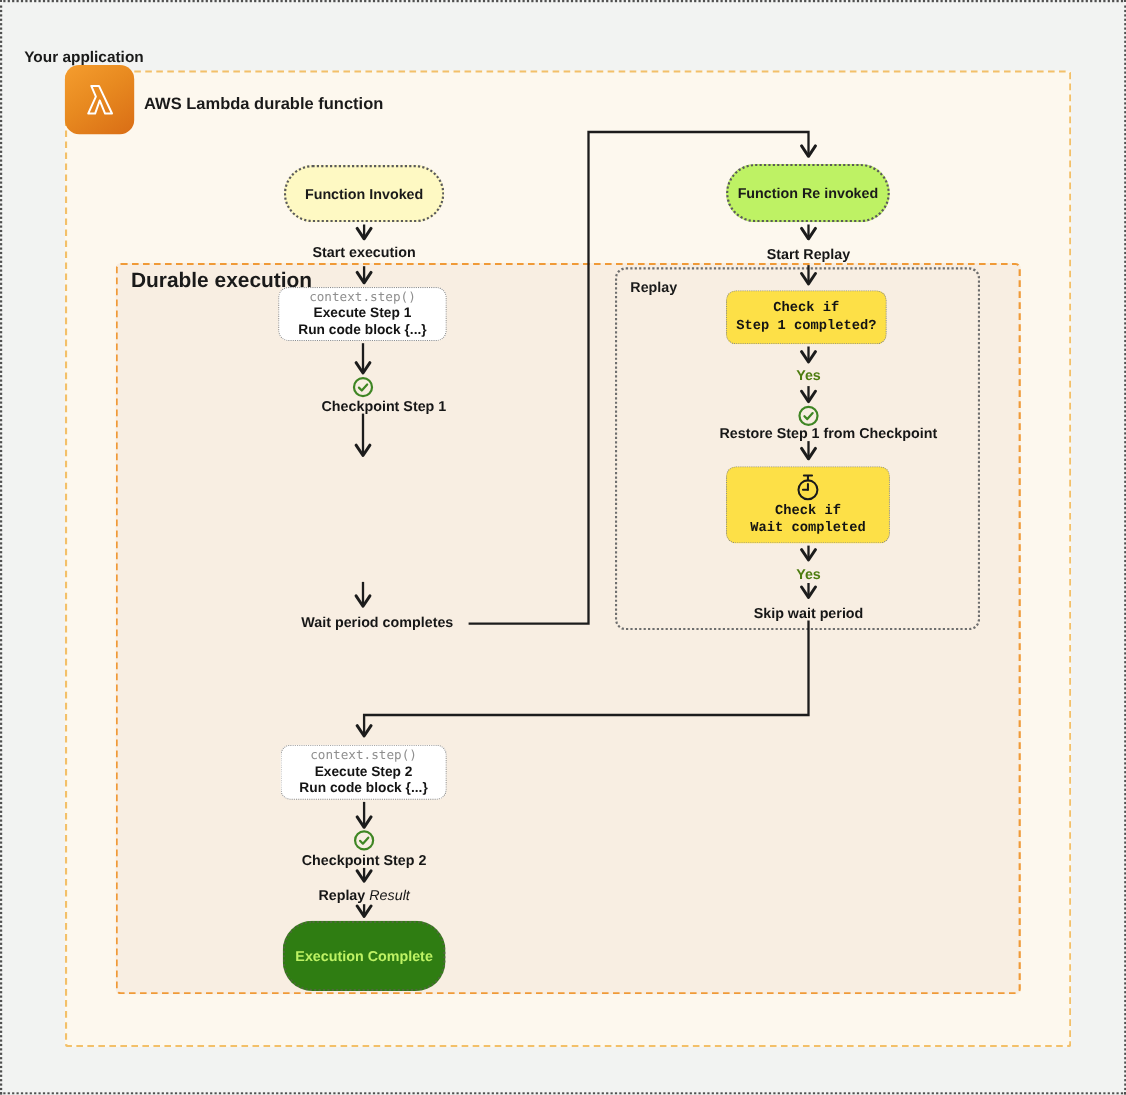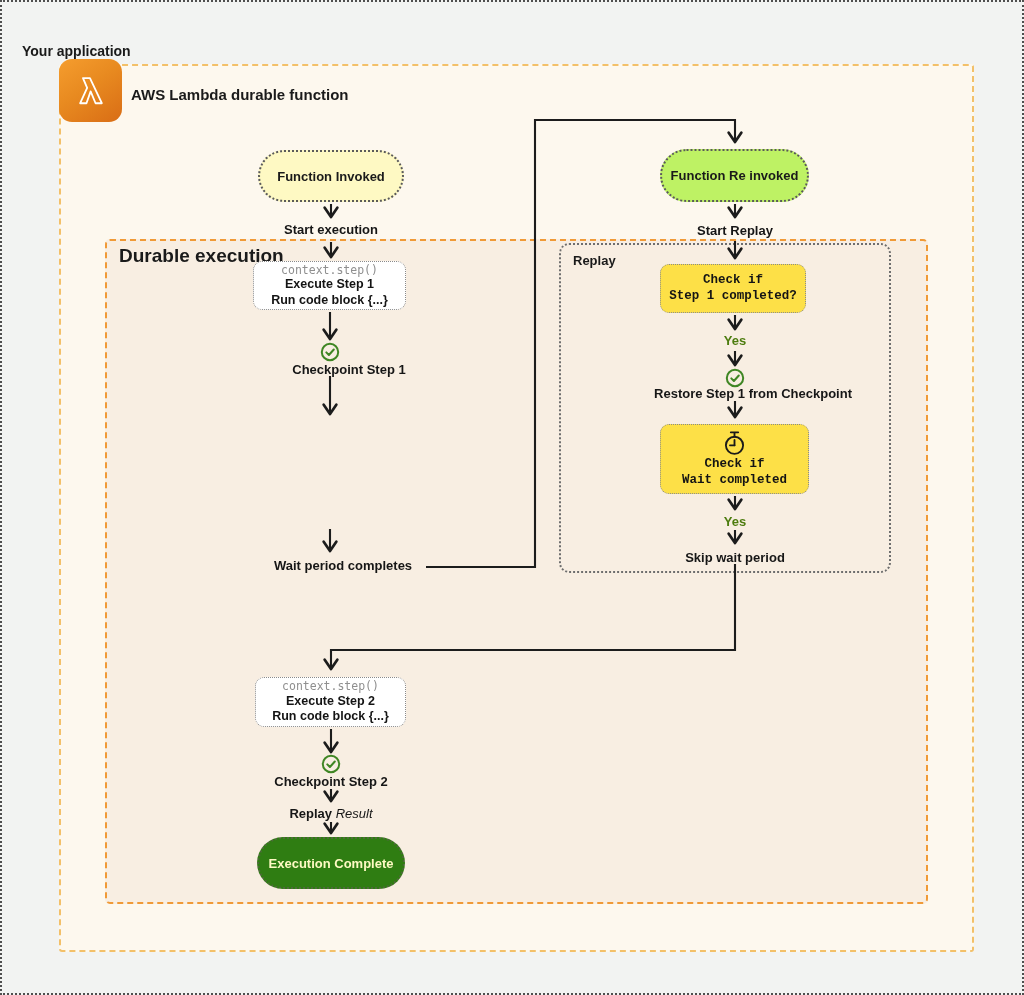--- a/index.html
+++ b/index.html
@@ -30,21 +30,21 @@
   }
   .replay-label{position:absolute; left:571px; top:251px; font-weight:700; font-size:13px;}
 
   .pill{
     position:absolute; box-sizing:border-box; border:2px dotted #5a5a5a; border-radius:27px;
     display:flex; align-items:center; justify-content:center;
     font-weight:700; font-size:13px; text-align:center;
   }
   .pill-invoked{left:256px; top:148px; width:146px; height:52px; background:#fef9c3;}
   .pill-reinvoked{left:658px; top:147px; width:149px; height:53px; background:#bef264;}
-  .pill-complete{left:255px; top:835px; width:148px; height:52px; background:#2f7d12; color:#fef9c3; border-color:#4d6a3a;}
+  .pill-complete{left:255px; top:835px; width:148px; height:64px; background:#2f7d12; color:#bef264; border-color:#4d6a3a;}
 
   .node{
     position:absolute; box-sizing:border-box; background:#ffffff;
     border:1.6px dotted #8a8a8a; border-radius:9px;
     display:flex; flex-direction:column; align-items:center; justify-content:center;
     text-align:center; line-height:1.25;
   }
   .node-gray{background:#fde047;font-family:Liberation Mono, monospace;}
   .node .code{font-family:"DejaVu Sans Mono", monospace; font-weight:400; font-size:11.5px; color:#8f8f8f;}
   .node .bold-line{font-weight:700; font-size:12.5px; color:#141414;}

